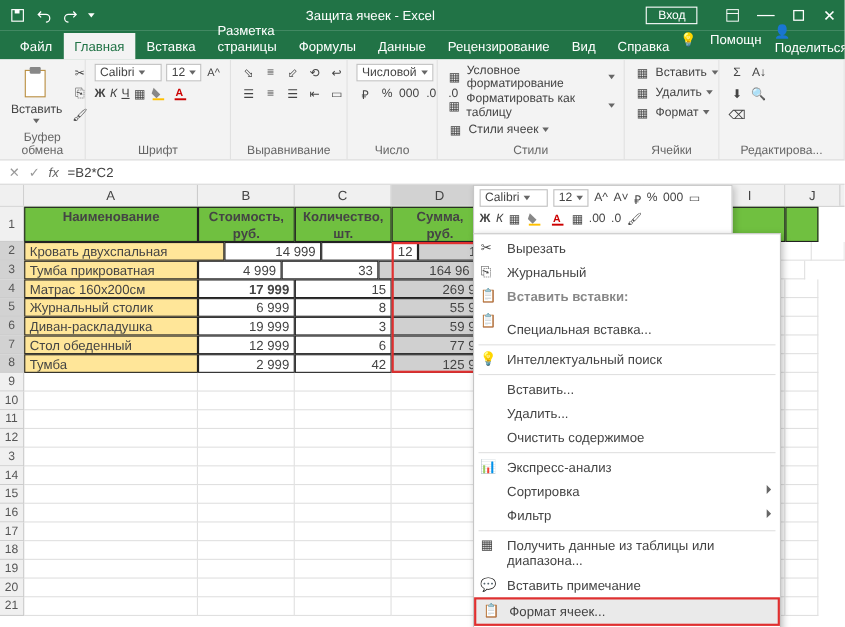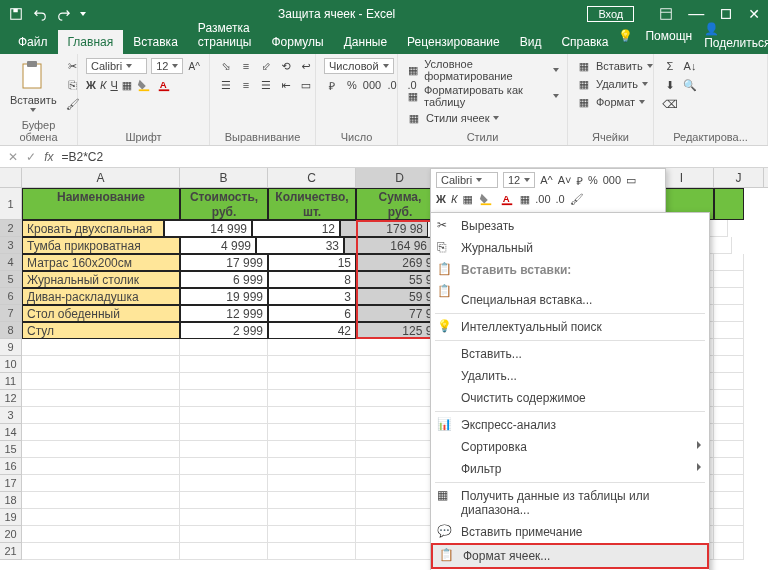--- a/index.html
+++ b/index.html
@@ -322,21 +322,21 @@
         <div class="cell d" style="width: 88px;">Сумма,<br>руб.</div>
         <div class="cell" style="width: 14px;"></div>
         <div class="cell" style="width: 64px;"></div>
         <div class="cell" style="width: 64px;"></div>
         <div class="cell" style="width: 64px;"></div>
         <div class="cell" style="width: 64px;"></div>
         <div class="cell" style="width: 30px;"></div>
       </div>
       <div class="row data-row">
         <div class="rh sel">2</div>
-        <div class="cell a" style="width: 142px;">Кровать двухспальная</div>
+        <div class="cell a" style="width: 182px;">Кровать двухспальная</div>
         <div class="cell b" style="width: 88px;">14 999</div>
         <div class="cell c" style="width: 88px;">12</div>
         <div class="cell d" style="width: 88px;">179 98</div>
         <div class="cell" style="width: 14px;"></div>
         <div class="cell" style="width: 64px;"></div>
         <div class="cell" style="width: 64px;"></div>
         <div class="cell" style="width: 64px;"></div>
         <div class="cell" style="width: 64px;"></div>
         <div class="cell" style="width: 30px;"></div>
       </div>
@@ -349,21 +349,21 @@
         <div class="cell" style="width: 14px;"></div>
         <div class="cell" style="width: 64px;"></div>
         <div class="cell" style="width: 64px;"></div>
         <div class="cell" style="width: 64px;"></div>
         <div class="cell" style="width: 64px;"></div>
         <div class="cell" style="width: 30px;"></div>
       </div>
       <div class="row data-row">
         <div class="rh sel">4</div>
         <div class="cell a" style="width: 158px;">Матрас 160x200см</div>
-        <div class="cell b" style="width: 88px;">17 999</div>
+        <div class="cell b" style="width: 88px; font-weight: bold;">17 999</div>
         <div class="cell c" style="width: 88px;">15</div>
         <div class="cell d" style="width: 88px;">269 98</div>
         <div class="cell" style="width: 14px;"></div>
         <div class="cell" style="width: 64px;"></div>
         <div class="cell" style="width: 64px;"></div>
         <div class="cell" style="width: 64px;"></div>
         <div class="cell" style="width: 64px;"></div>
         <div class="cell" style="width: 30px;"></div>
       </div>
       <div class="row data-row">
@@ -400,21 +400,21 @@
         <div class="cell d" style="width: 88px;">77 99</div>
         <div class="cell" style="width: 14px;"></div>
         <div class="cell" style="width: 64px;"></div>
         <div class="cell" style="width: 64px;"></div>
         <div class="cell" style="width: 64px;"></div>
         <div class="cell" style="width: 64px;"></div>
         <div class="cell" style="width: 30px;"></div>
       </div>
       <div class="row data-row">
         <div class="rh sel">8</div>
-        <div class="cell a" style="width: 158px;">Стул</div>
+        <div class="cell a" style="width: 158px;">Тумба</div>
         <div class="cell b" style="width: 88px;">2 999</div>
         <div class="cell c" style="width: 88px;">42</div>
         <div class="cell d" style="width: 88px;">125 95</div>
         <div class="cell" style="width: 14px;"></div>
         <div class="cell" style="width: 64px;"></div>
         <div class="cell" style="width: 64px;"></div>
         <div class="cell" style="width: 64px;"></div>
         <div class="cell" style="width: 64px;"></div>
         <div class="cell" style="width: 30px;"></div>
       </div>

